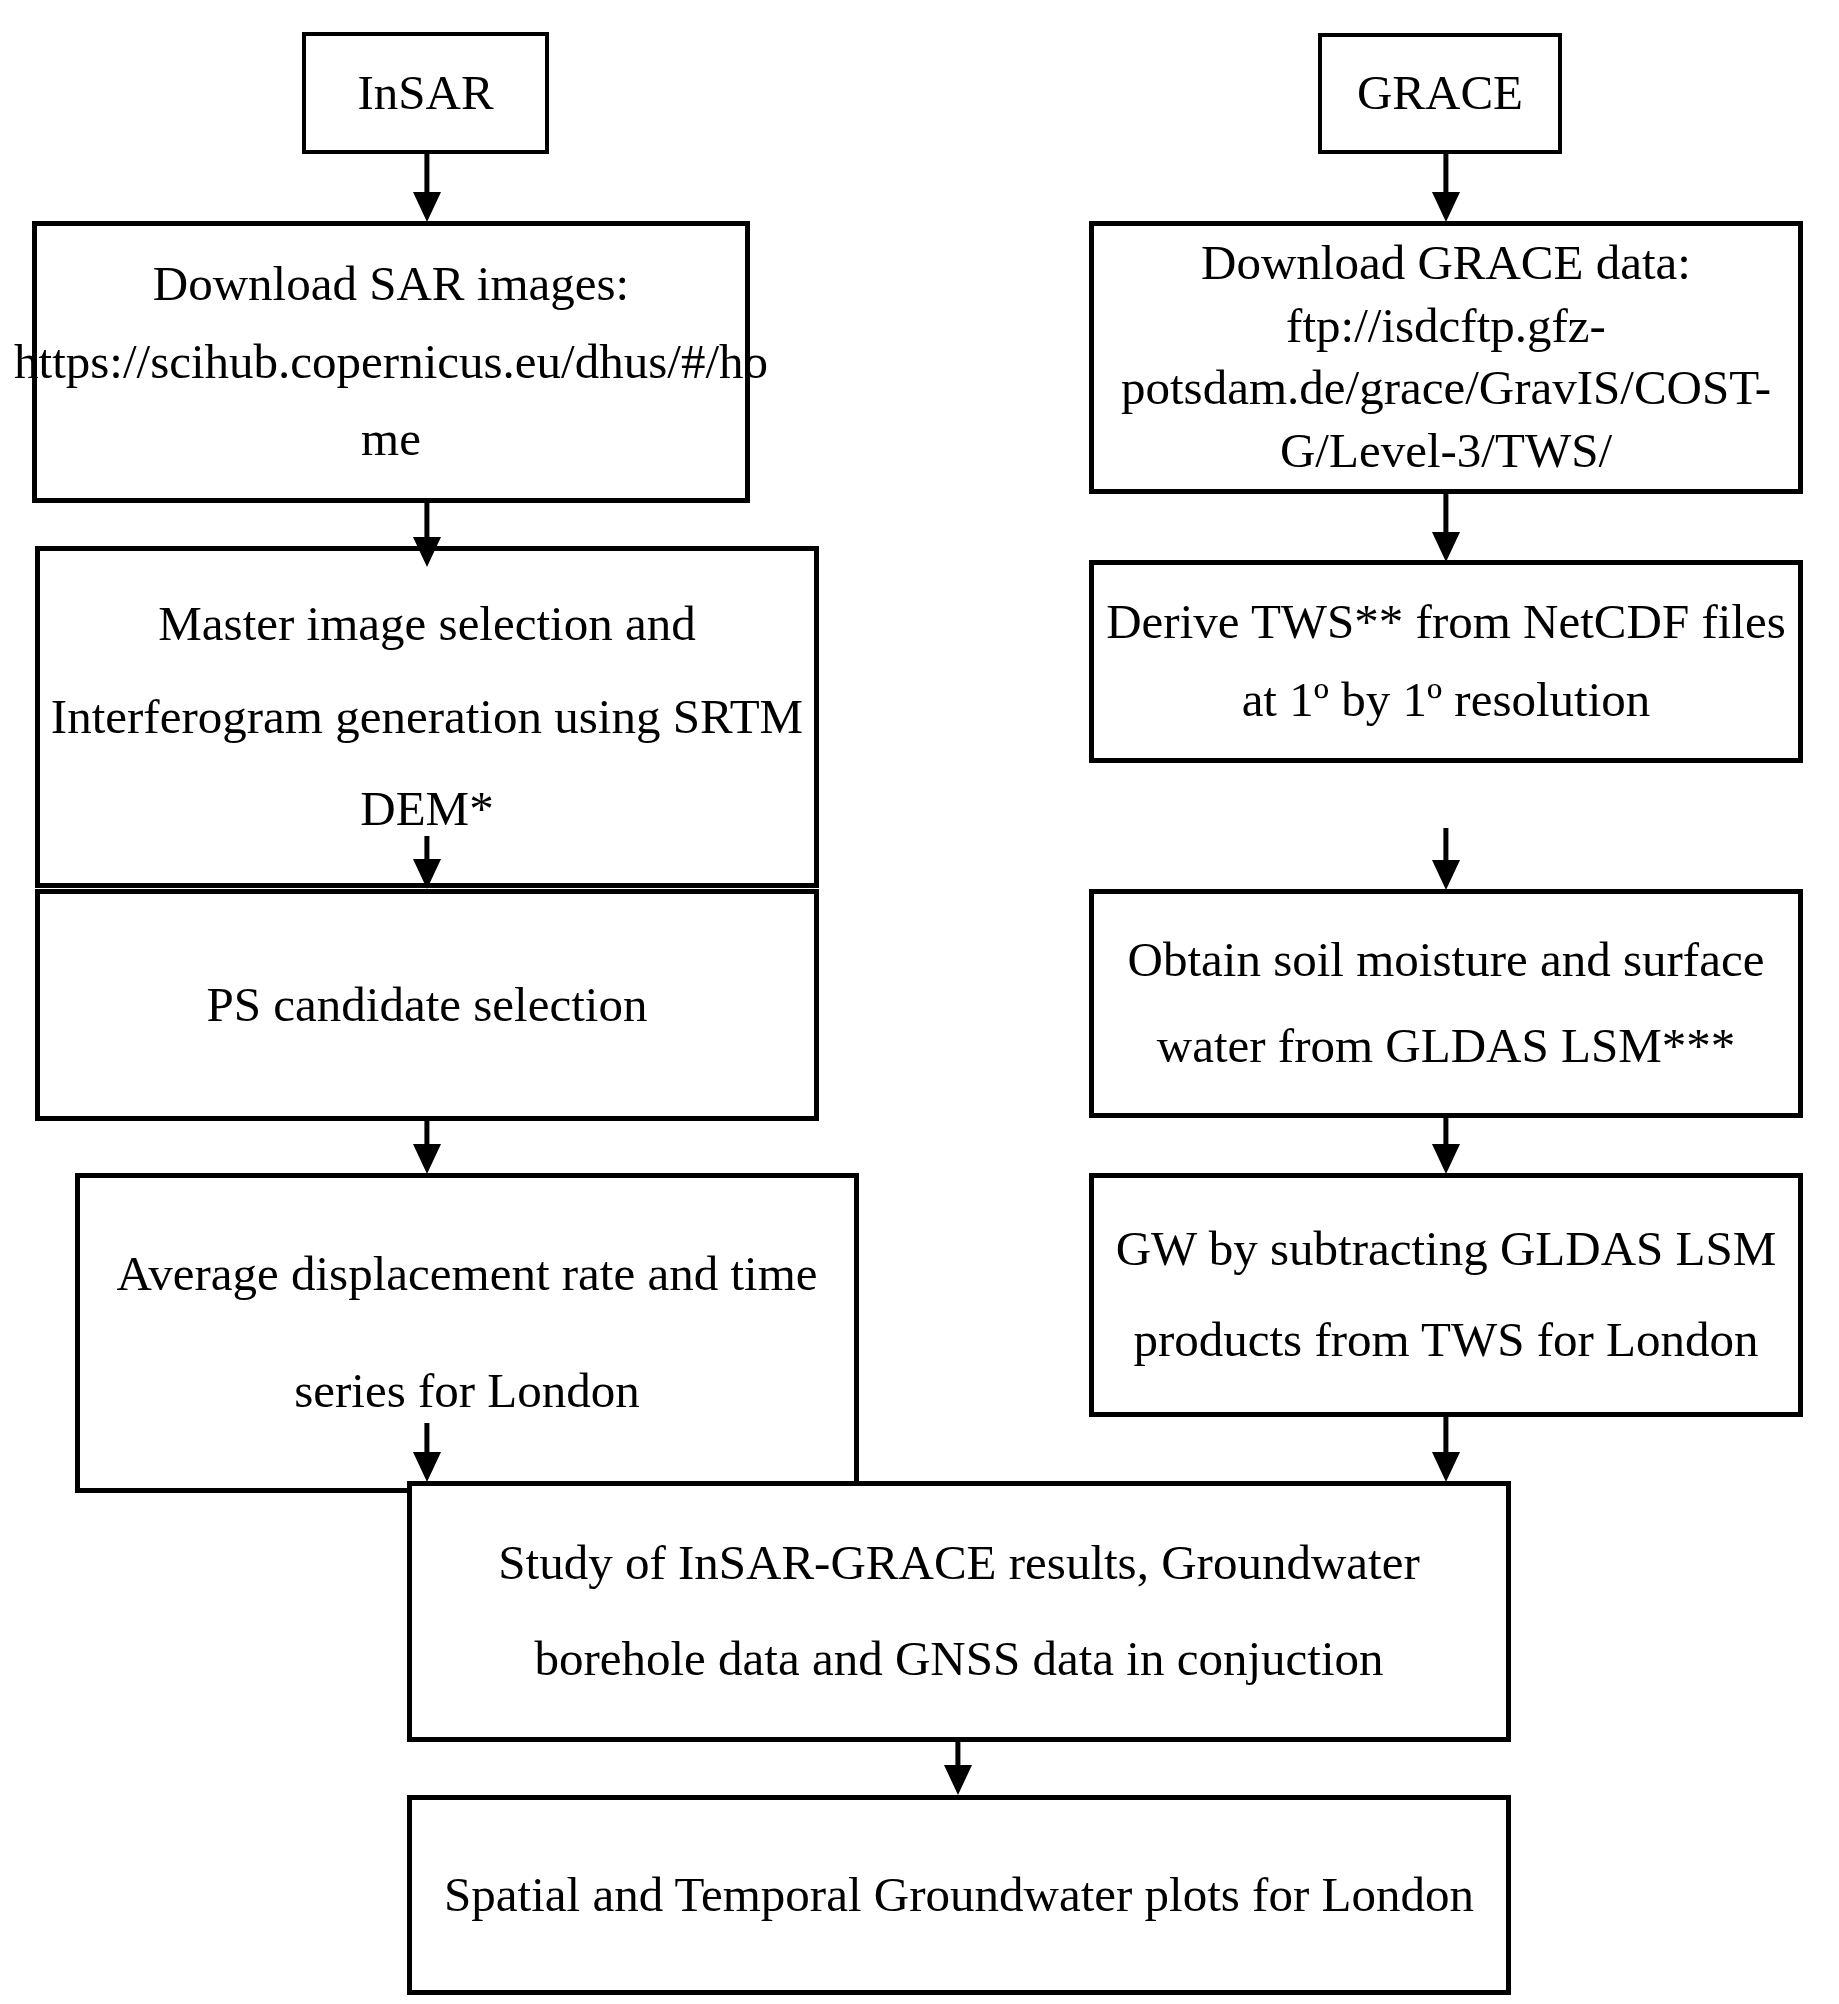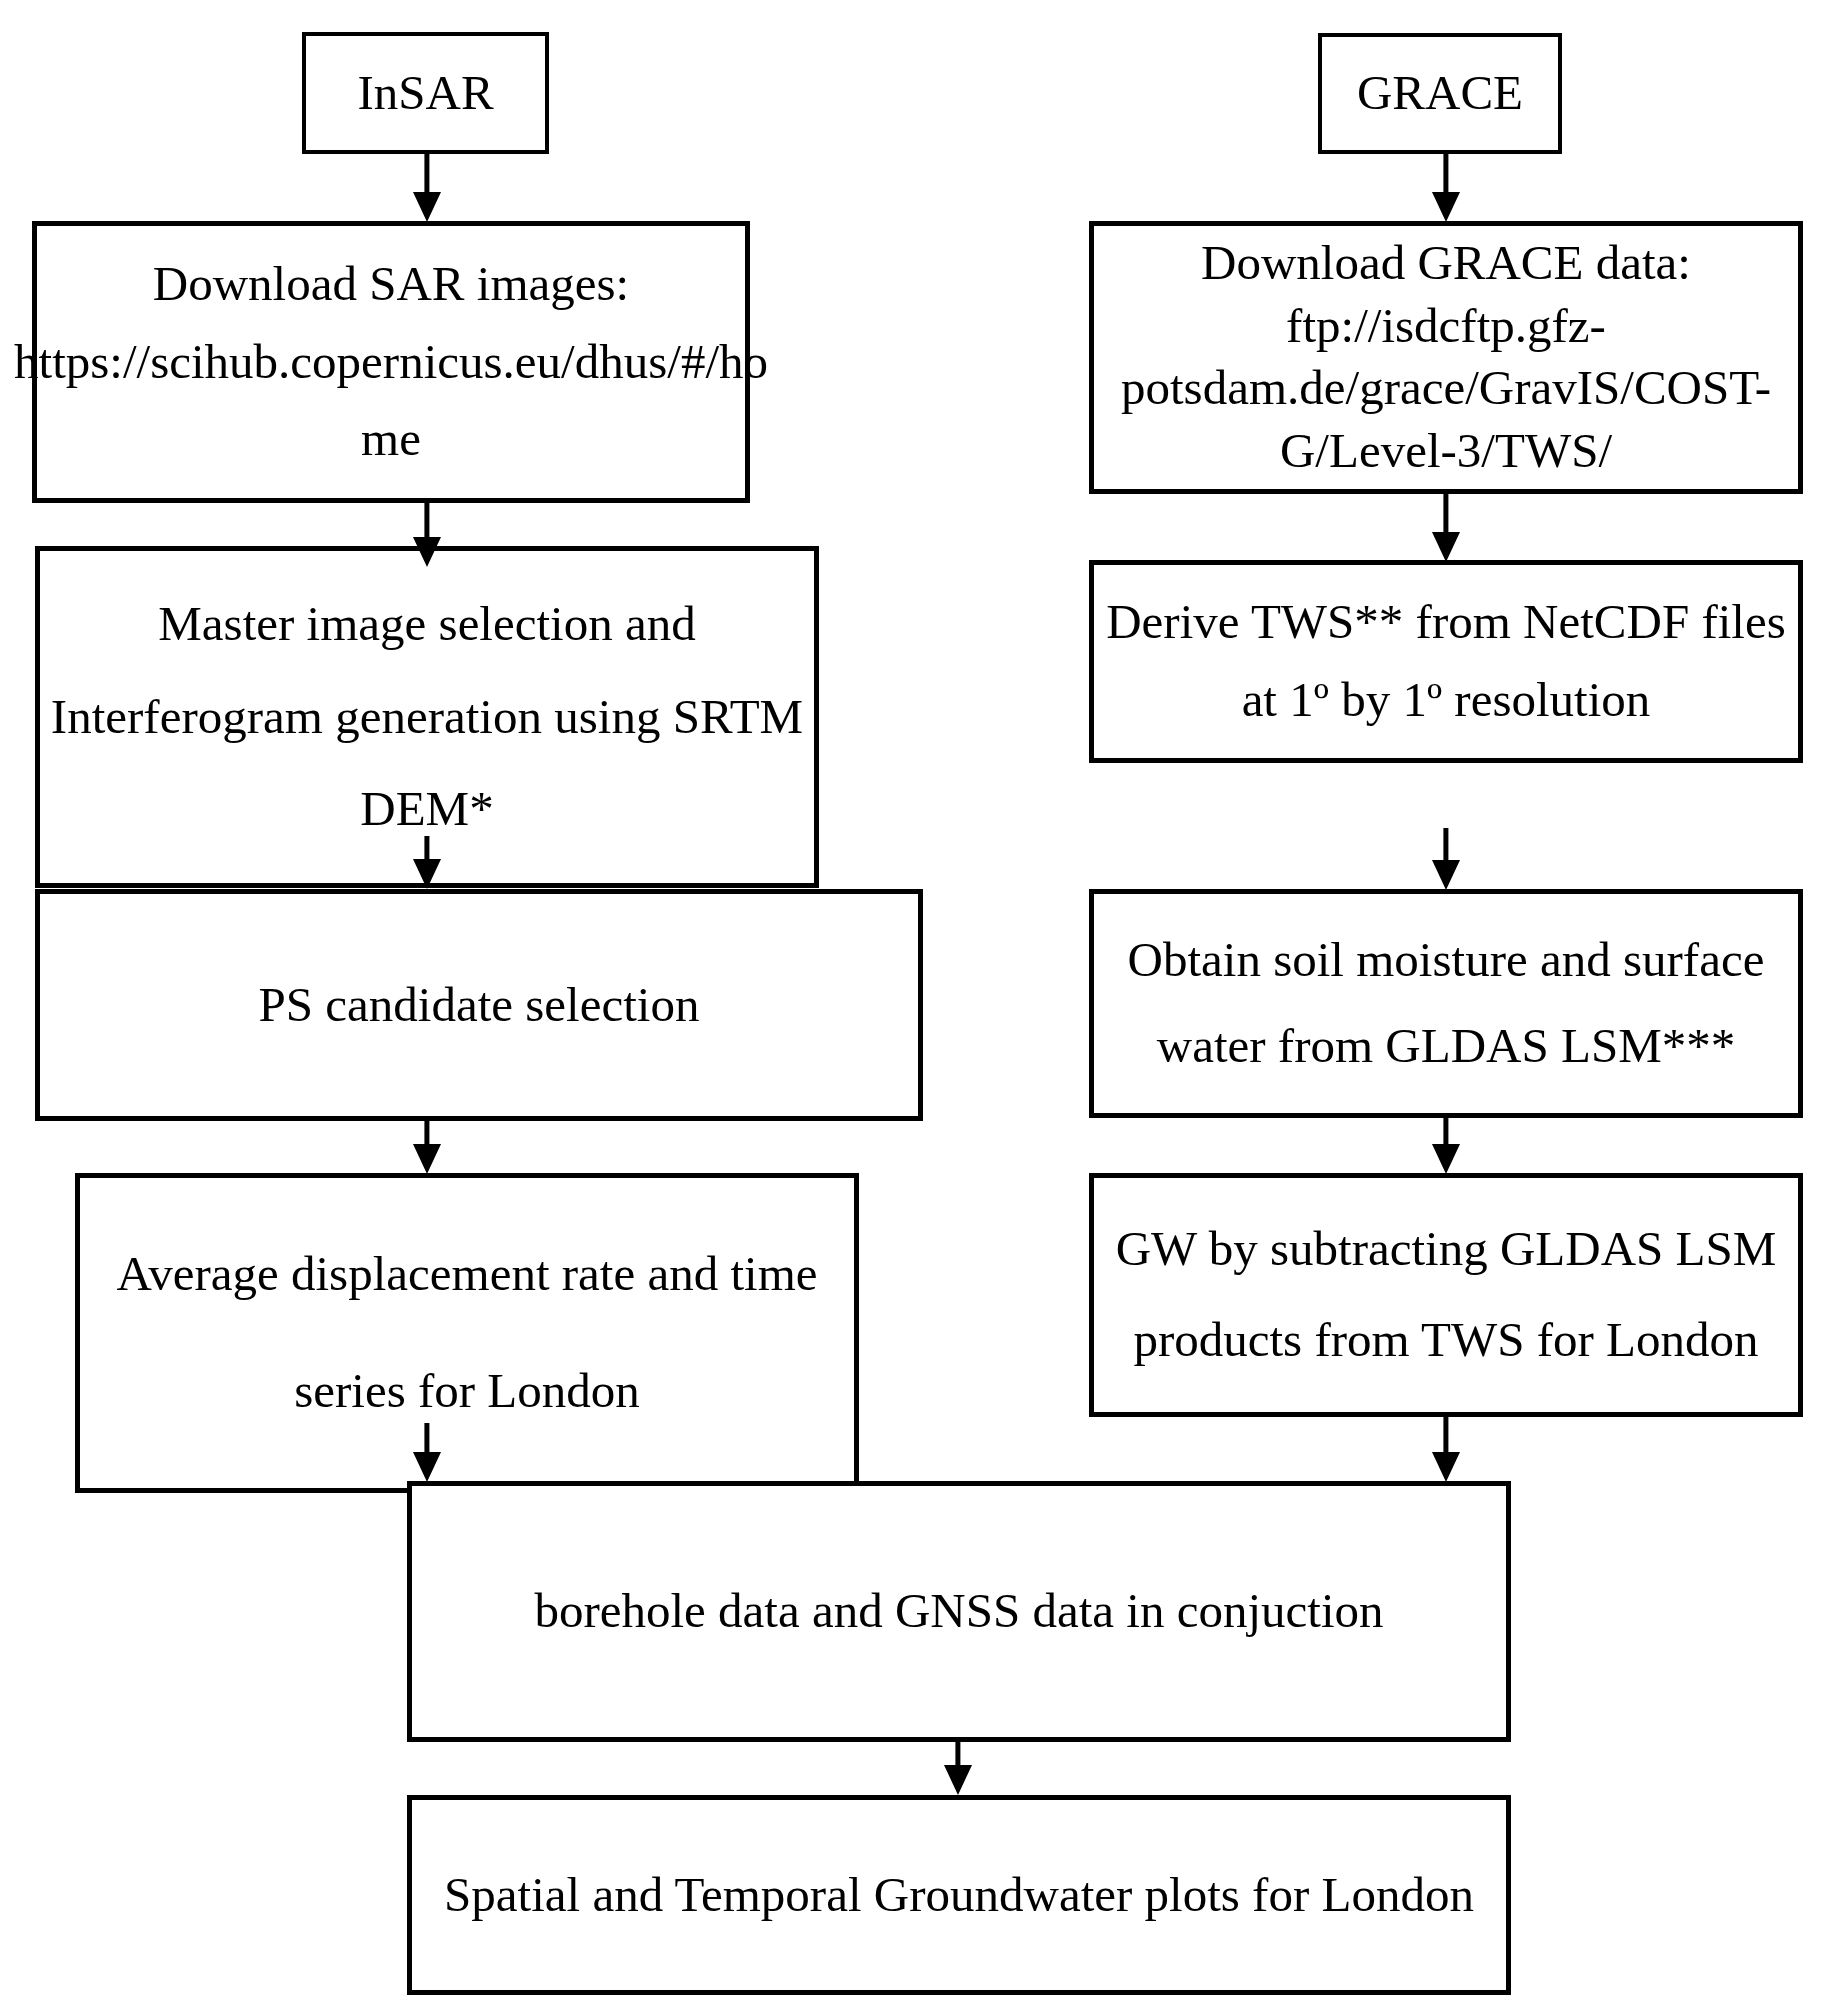--- a/index.html
+++ b/index.html
@@ -76,21 +76,21 @@
     <div class="line">https://scihub.copernicus.eu/dhus/#/ho</div>
     <div class="line">me</div>
   </div>
 
   <div class="box" style="left:35px; top:546px; width:784px; height:342px;">
     <div class="line">Master image selection and</div>
     <div class="line">Interferogram generation using SRTM</div>
     <div class="line">DEM*</div>
   </div>
 
-  <div class="box" style="left:35px; top:889px; width:888px; height:232px;">
+  <div class="box" style="left:35px; top:889px; width:784px; height:232px;">
     <div class="line">PS candidate selection</div>
   </div>
 
   <div class="box" style="left:35px; top:1173px; width:784px; height:320px;margin-left:40px;">
     <div class="line">Average displacement rate and time</div>
     <div class="line">series for London</div>
   </div>
 
   <div class="box" style="left:1089px; top:221px; width:714px; height:273px;gap:6px;">
     <div class="line">Download GRACE data:</div>
@@ -108,20 +108,21 @@
     <div class="line">Obtain soil moisture and surface</div>
     <div class="line">water from GLDAS LSM***</div>
   </div>
 
   <div class="box" style="left:1089px; top:1173px; width:714px; height:244px;">
     <div class="line">GW by subtracting GLDAS LSM</div>
     <div class="line">products from TWS for London</div>
   </div>
 
   <div class="box" style="left:407px; top:1481px; width:1104px; height:261px;">
+    <div class="line">Study of InSAR-GRACE results, Groundwater</div>
     <div class="line">borehole data and GNSS data in conjuction</div>
   </div>
 
   <div class="box" style="left:407px; top:1795px; width:1104px; height:200px;">
     <div class="line">Spatial and Temporal Groundwater plots for London</div>
   </div>
 
   <div class="arrow" style="left:412px; top:154px; height:68px;">
     <div class="shaft"></div>
     <div class="head"></div>

